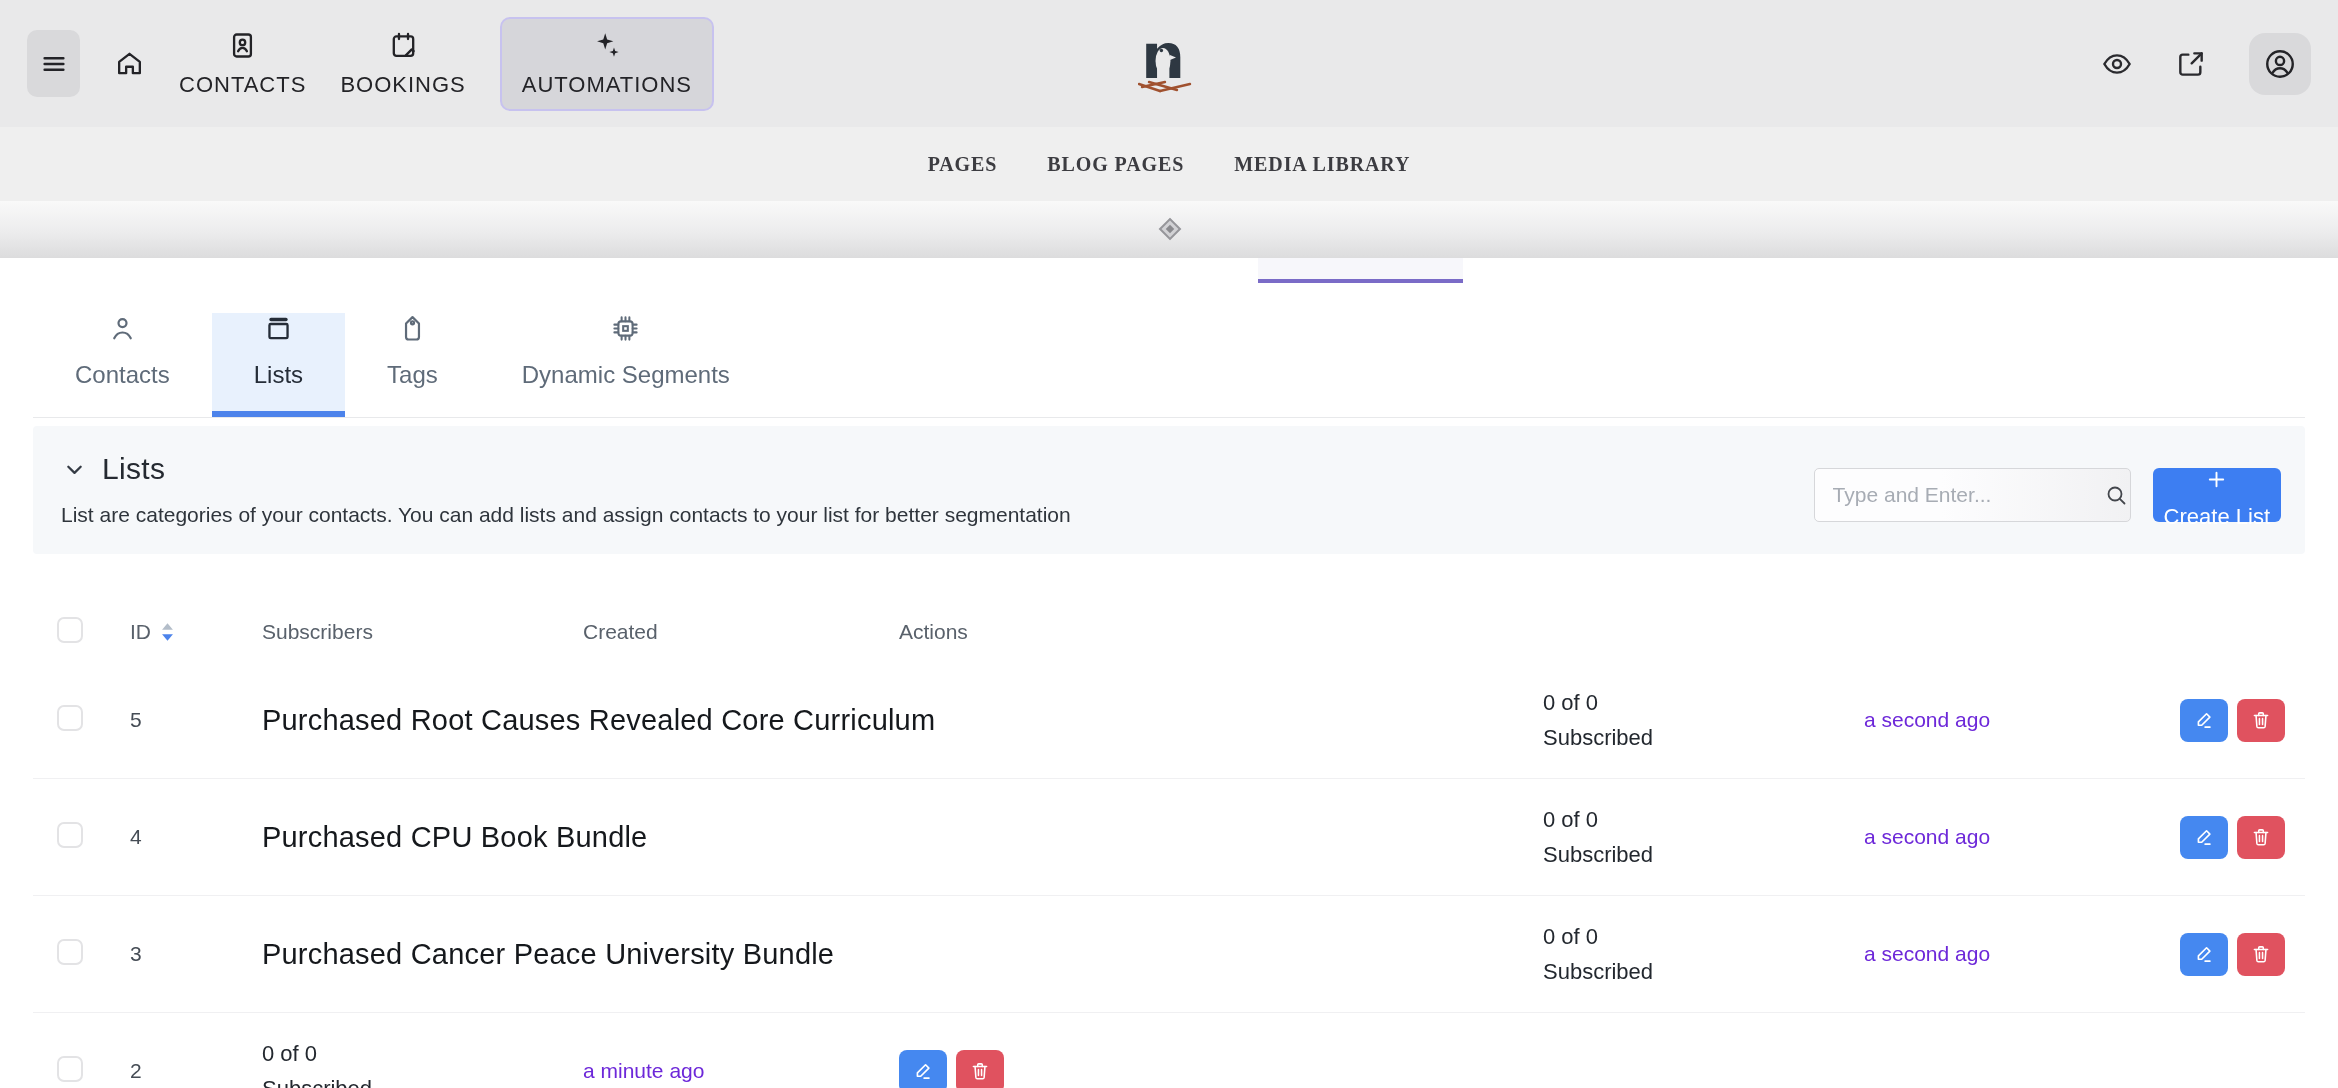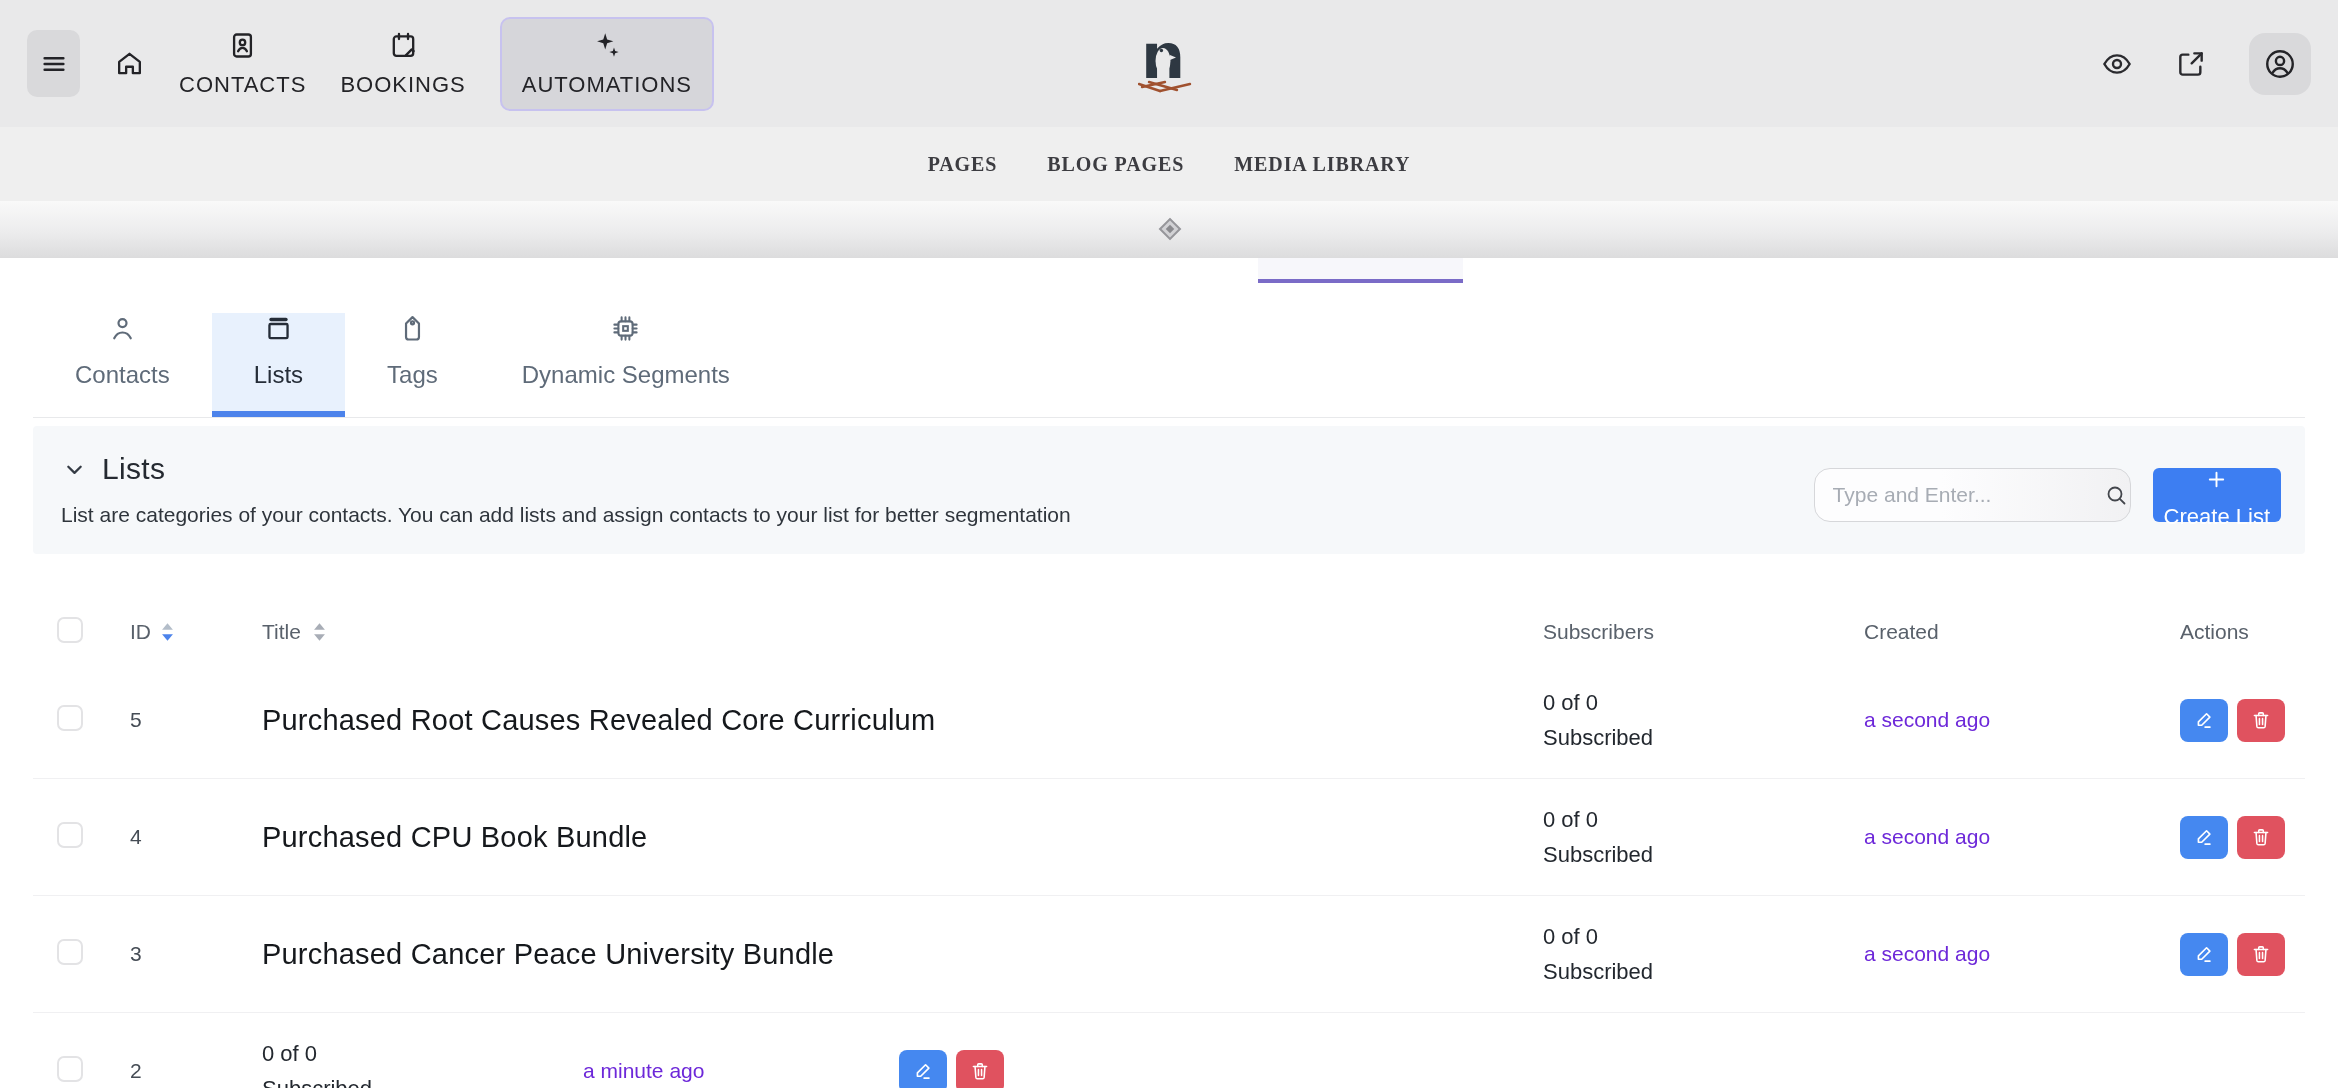--- a/index.html
+++ b/index.html
@@ -132,21 +132,21 @@
   .panel-chevron svg { width: 27px; height: 27px; }
   .panel-title { font-size: 30px; font-weight: 500; color: #252a31; letter-spacing: 0.3px; }
   .panel-desc { margin-top: 17px; font-size: 21px; color: #2f353c; }
   .panel-controls {
     position: absolute; right: 24px; top: 42px;
     display: flex; align-items: center; gap: 22px;
   }
   .search-box {
     width: 317px; height: 54px;
     border: 1px solid #d6d7da;
-    border-radius: 16px;
+    border-radius: 5px;
     background: linear-gradient(90deg, #fdfdfe 40%, #f1f1f3 100%);
     display: flex; align-items: center;
     padding: 0 16px 0 18px;
   }
   .search-box input {
     flex: 1; border: none; background: transparent; outline: none;
     font-size: 21px; color: #333; font-family: inherit;
   }
   .search-box input::placeholder { color: #a7acb4; }
   .search-btn { background: transparent; border: none; color: #43464c; }
@@ -389,27 +389,20 @@
       <div class="c-check">
         <input type="checkbox" class="checkbox" style="">
       </div>
       <div class="c-id">
         <span class="th-label">ID</span>
         <svg class="sort" viewBox="0 0 12 18">
             <polygon points="6,1 11,7 1,7" fill="#b3bdc9"></polygon>
             <polygon points="1,11 11,11 6,17" fill="#4c83eb"></polygon>
           </svg>
       </div>
-      <div class="c-title">
-        <span class="th-label">Title</span>
-        <svg class="sort" viewBox="0 0 12 18">
-            <polygon points="6,1 11,7 1,7" fill="#a8adb6"></polygon>
-            <polygon points="1,11 11,11 6,17" fill="#a8adb6"></polygon>
-          </svg>
-      </div>
       <div class="c-subs">
         <span class="th-label">Subscribers</span>
       </div>
       <div class="c-created">
         <span class="th-label">Created</span>
       </div>
       <div class="c-actions">
         <span class="th-label">Actions</span>
       </div>
     </div>

